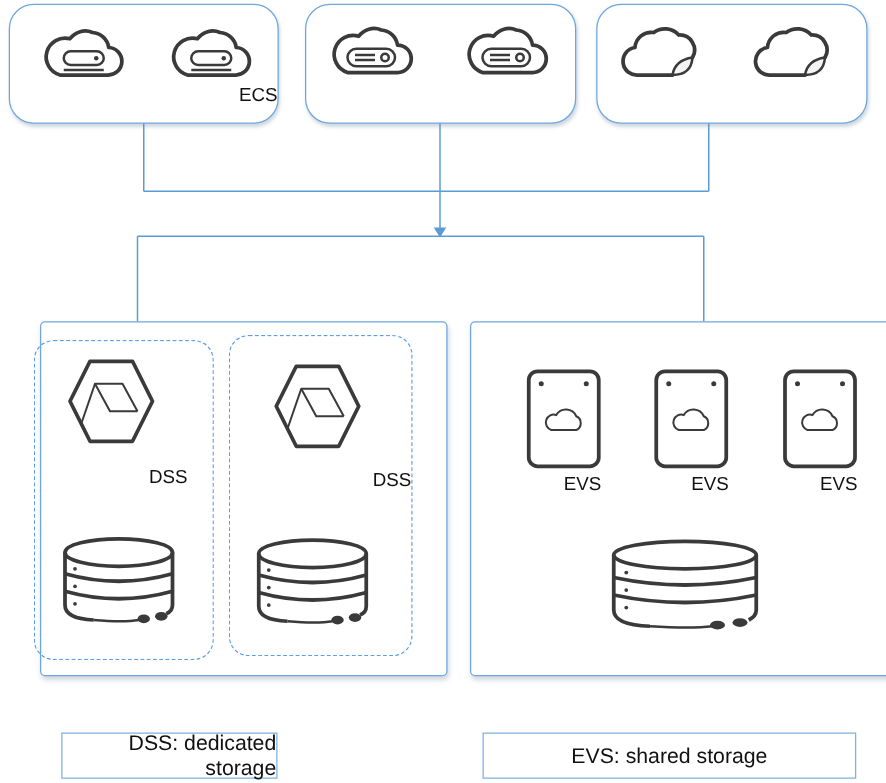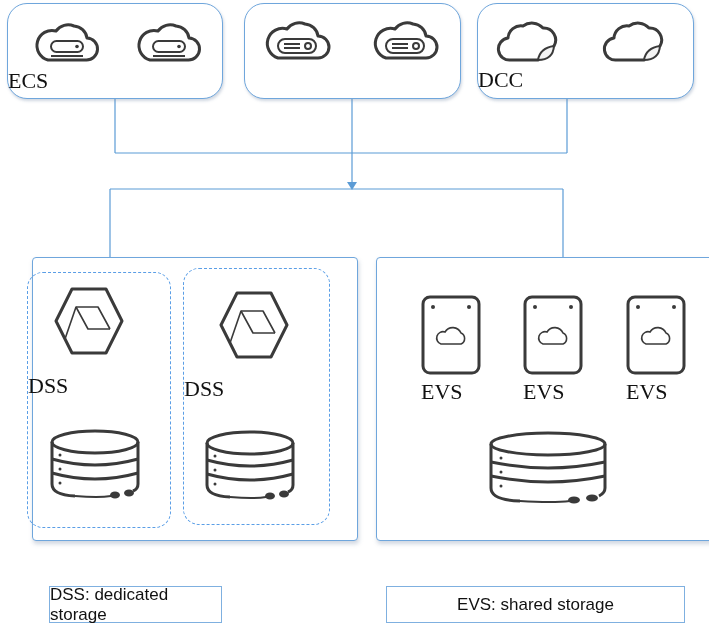--- a/index.html
+++ b/index.html
@@ -3,21 +3,21 @@
 <meta charset="utf-8">
 <style>
   html, body { margin: 0; padding: 0; background: #ffffff; }
   body { width: 709px; height: 626px; position: relative; overflow: hidden;
          font-family: "Liberation Sans", sans-serif; color: #111; }
   .svc-box { position: absolute; border: 1px solid #6fa6dc; border-radius: 20px;
              background: #fff; box-shadow: 1px 2px 3px rgba(120,140,170,0.35); box-sizing: border-box; }
   .big-box { position: absolute; border: 1px solid #6fa6dc; border-radius: 4px;
              background: #fff; box-shadow: 1px 3px 4px rgba(120,140,170,0.35); box-sizing: border-box; margin-left: 20px; }
   .dash-box { position: absolute; border: 1px dashed #5a9ee6; border-radius: 16px; box-sizing: border-box; }
-  .label { position: absolute; font-size: 22px; text-align: left; white-space: nowrap; font-family: Liberation Serif, serif; }
+  .label { position: absolute; font-size: 15px; text-align: right; white-space: nowrap; }
   .legend { position: absolute; border: 1px solid #7fb0e0; box-sizing: border-box; font-size: 17px;
             display: flex; align-items: center; justify-content: center; background: #fff; }
   svg.icon { position: absolute; overflow: visible; }
   svg.lines { position: absolute; left: 0; top: 0; }
 </style>
 </head>
 <body>
 
 <svg class="lines" width="709" height="626">
   <g stroke="#5b9bd5" stroke-width="1.2" fill="none">
@@ -67,21 +67,20 @@
 
 <div class="svc-box" style="left:477px;top:3px;width:217px;height:96px;">
   <svg class="icon" style="left:20px;top:12px;" width="66" height="46" viewBox="0 0 66 46">
     <path d="M40 44 H13 A11 11 0 0 1 10 22 A13 13 0 0 1 25 10 A15 15 0 0 1 45 12 A12 12 0 0 1 56 30" fill="none" stroke="#3a3a3a" stroke-width="3" stroke-linejoin="round" stroke-linecap="round"></path>
     <path d="M56 30 Q55 44 40 44 Q42 32 56 30 Z" fill="#f4f4f4" stroke="#3a3a3a" stroke-width="2" stroke-linejoin="round"></path>
   </svg>
   <svg class="icon" style="left:126px;top:12px;" width="66" height="46" viewBox="0 0 66 46">
     <path d="M40 44 H13 A11 11 0 0 1 10 22 A13 13 0 0 1 25 10 A15 15 0 0 1 45 12 A12 12 0 0 1 56 30" fill="none" stroke="#3a3a3a" stroke-width="3" stroke-linejoin="round" stroke-linecap="round"></path>
     <path d="M56 30 Q55 44 40 44 Q42 32 56 30 Z" fill="#f4f4f4" stroke="#3a3a3a" stroke-width="2" stroke-linejoin="round"></path>
   </svg>
-  <div class="label" style="left:0;width:215px;top:63px;">DCC</div>
 </div>
 
 <div class="big-box" style="left:12px;top:257px;width:326px;height:284px;"></div>
 
 <div class="dash-box" style="left:27px;top:272px;width:144px;height:256px;">
   <svg class="icon" style="left:24px;top:12px;" width="74" height="74" viewBox="0 0 74 74">
     <polygon points="20,4 54,4 70,36 54,68 20,68 4,36" fill="none" stroke="#3a3a3a" stroke-width="3" stroke-linejoin="round"></polygon>
     <polyline points="13,54 24,22 46,22 58,44" fill="none" stroke="#3a3a3a" stroke-width="1.6" stroke-linejoin="round"></polyline>
     <polyline points="24,22 36,44 58,44" fill="none" stroke="#3a3a3a" stroke-width="1.6" stroke-linejoin="round"></polyline>
   </svg>
@@ -156,18 +155,18 @@
     <path d="M3 46 Q60 58 117 46" fill="none" stroke="#3a3a3a" stroke-width="3"></path>
     <path d="M32 71 Q65 73 82 71" fill="none" stroke="#3a3a3a" stroke-width="2"></path>
     <ellipse cx="86" cy="70" rx="6" ry="3.5" fill="#3a3a3a"></ellipse>
     <ellipse cx="104" cy="68" rx="6" ry="3.5" fill="#3a3a3a"></ellipse>
     <circle cx="13" cy="28" r="1.5" fill="#3a3a3a"></circle>
     <circle cx="13" cy="42" r="1.5" fill="#3a3a3a"></circle>
     <circle cx="13" cy="56" r="1.5" fill="#3a3a3a"></circle>
   </svg>
 </div>
 
-<div class="legend" style="left:49px;top:586px;width:173px;height:37px;">
+<div class="legend" style="left:49px;top:586px;width:173px;height:37px;text-align:right;">
   <span>DSS: dedicated storage</span>
 </div>
 <div class="legend" style="left:386px;top:586px;width:299px;height:37px;">
   <span>EVS: shared storage</span>
 </div>
 
 </body></html>

